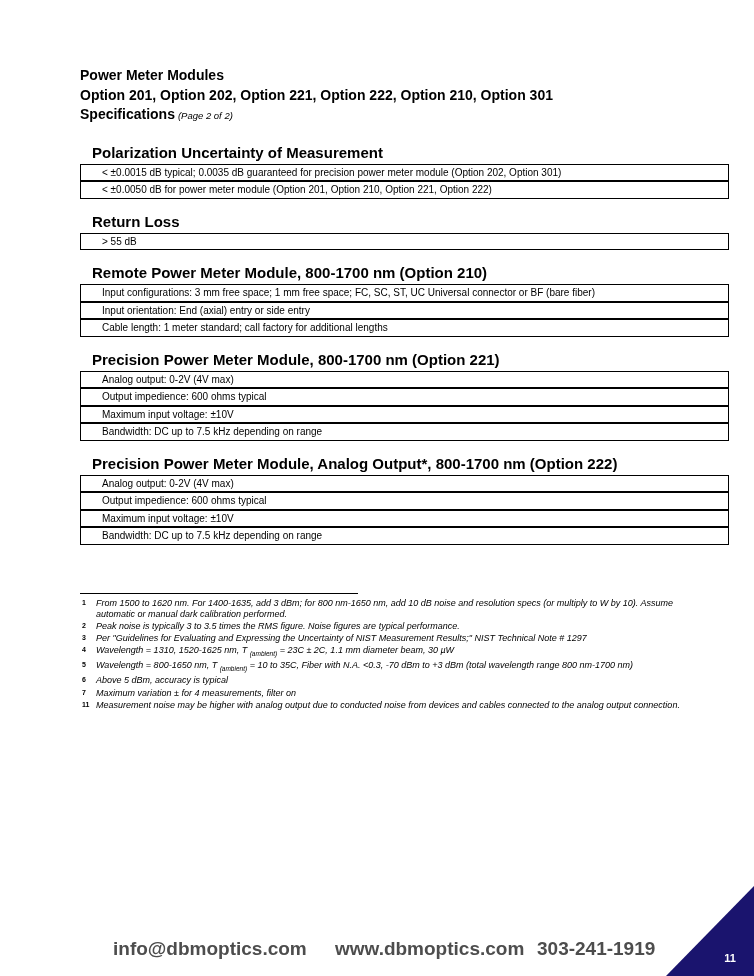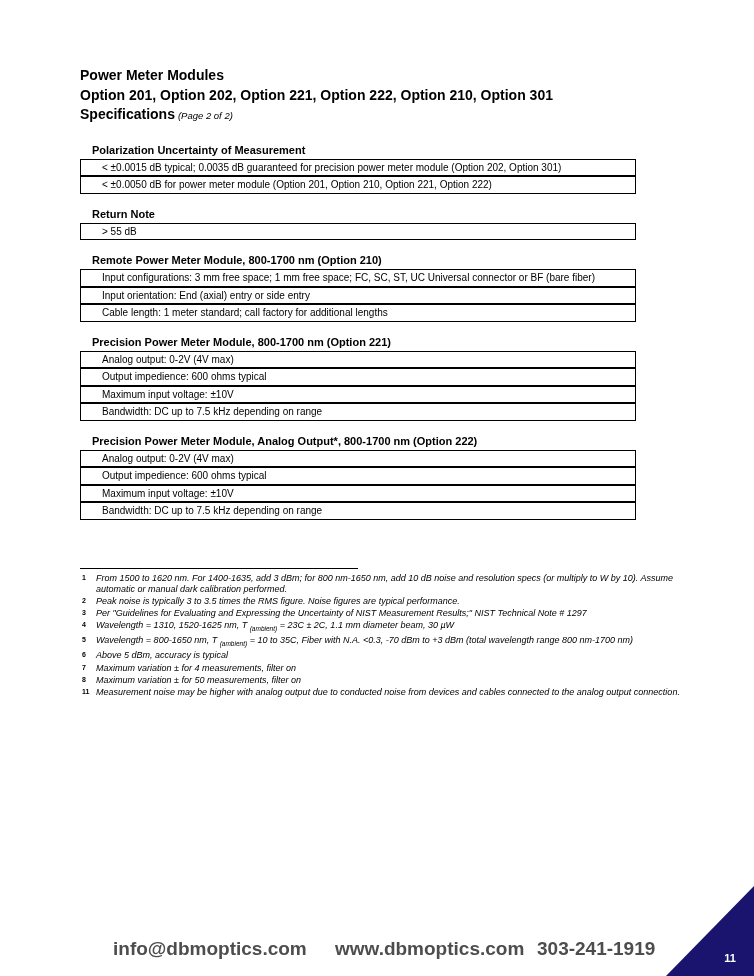--- a/index.html
+++ b/index.html
@@ -26,26 +26,26 @@
   }
   .page-note {
     font-weight: normal;
     font-style: italic;
     font-size: 9.5px;
     margin-left: 3px;
   }
   .section { margin-top: 14px; }
   .section-title {
     font-weight: bold;
-    font-size: 11px;
+    font-size: 15px;
     margin-bottom: 3px;
     white-space: nowrap;
     padding-left: 12px;
   }
-  .spec-table { width: 556px; }
+  .spec-table { width: 649px; }
   .spec-row {
     border: 1.5px solid #000;
     padding: 2px 4px 2px 21px;
     font-size: 10px;
     line-height: 11.5px;
     white-space: nowrap;
     background: #fff;
   }
   .fn-separator {
     margin: 48px 0 4px 0;
@@ -115,21 +115,21 @@
 
     <div class="section" style="margin-top:18px;">
       <div class="section-title">Polarization Uncertainty of Measurement</div>
       <div class="spec-table">
         <div class="spec-row">&lt;  ±0.0015 dB typical; 0.0035 dB guaranteed for precision power meter module (Option 202, Option 301)</div>
         <div class="spec-row">&lt;  ±0.0050 dB for power meter module (Option 201, Option 210, Option 221, Option 222)</div>
       </div>
     </div>
 
     <div class="section">
-      <div class="section-title">Return Note</div>
+      <div class="section-title">Return Loss</div>
       <div class="spec-table">
         <div class="spec-row">&gt;  55 dB</div>
       </div>
     </div>
 
     <div class="section">
       <div class="section-title">Remote Power Meter Module, 800-1700 nm (Option 210)</div>
       <div class="spec-table">
         <div class="spec-row">Input configurations:  3 mm free space; 1 mm free space; FC, SC, ST, UC Universal connector or BF (bare fiber)</div>
         <div class="spec-row">Input orientation:  End (axial) entry or side entry</div>
@@ -182,24 +182,20 @@
       </div>
       <div class="footnote">
         <span class="fn-num">6</span>
         <span class="fn-text">Above 5 dBm, accuracy is typical</span>
       </div>
       <div class="footnote">
         <span class="fn-num">7</span>
         <span class="fn-text">Maximum variation ± for 4 measurements, filter on</span>
       </div>
       <div class="footnote">
-        <span class="fn-num">8</span>
-        <span class="fn-text">Maximum variation ± for 50 measurements, filter on</span>
-      </div>
-      <div class="footnote">
         <span class="fn-num">11</span>
         <span class="fn-text">Measurement noise may be higher with analog output due to conducted noise from devices and cables connected to the analog output connection.</span>
       </div>
     </div>
 
   </div>
 
   <div class="footer-text footer-email">info@dbmoptics.com</div>
   <div class="footer-text footer-web">www.dbmoptics.com</div>
   <div class="footer-text footer-phone">303-241-1919</div>

